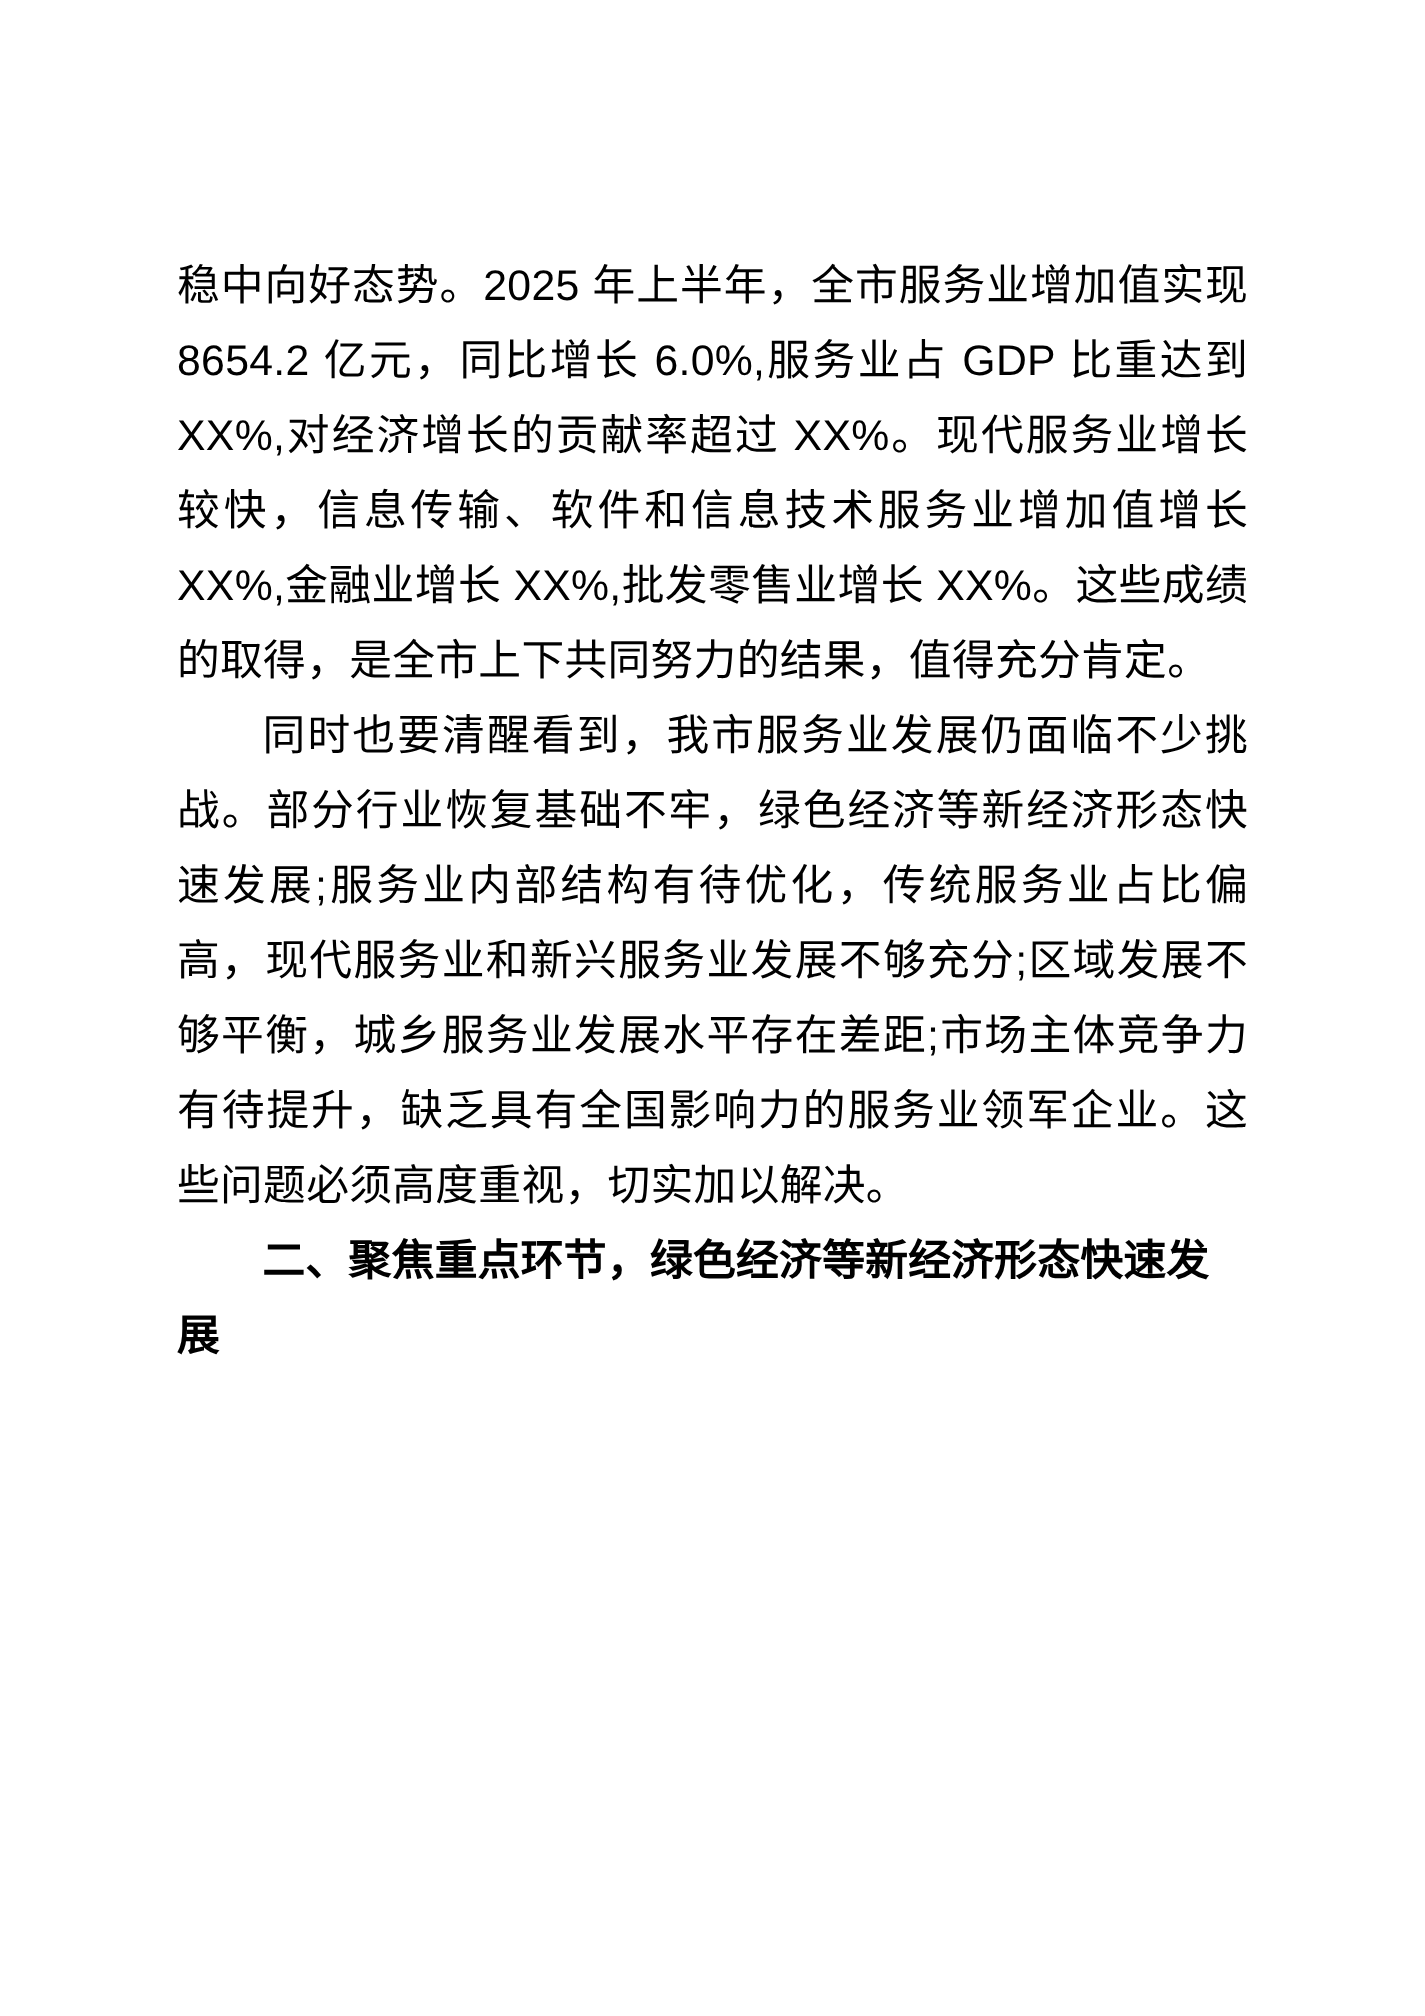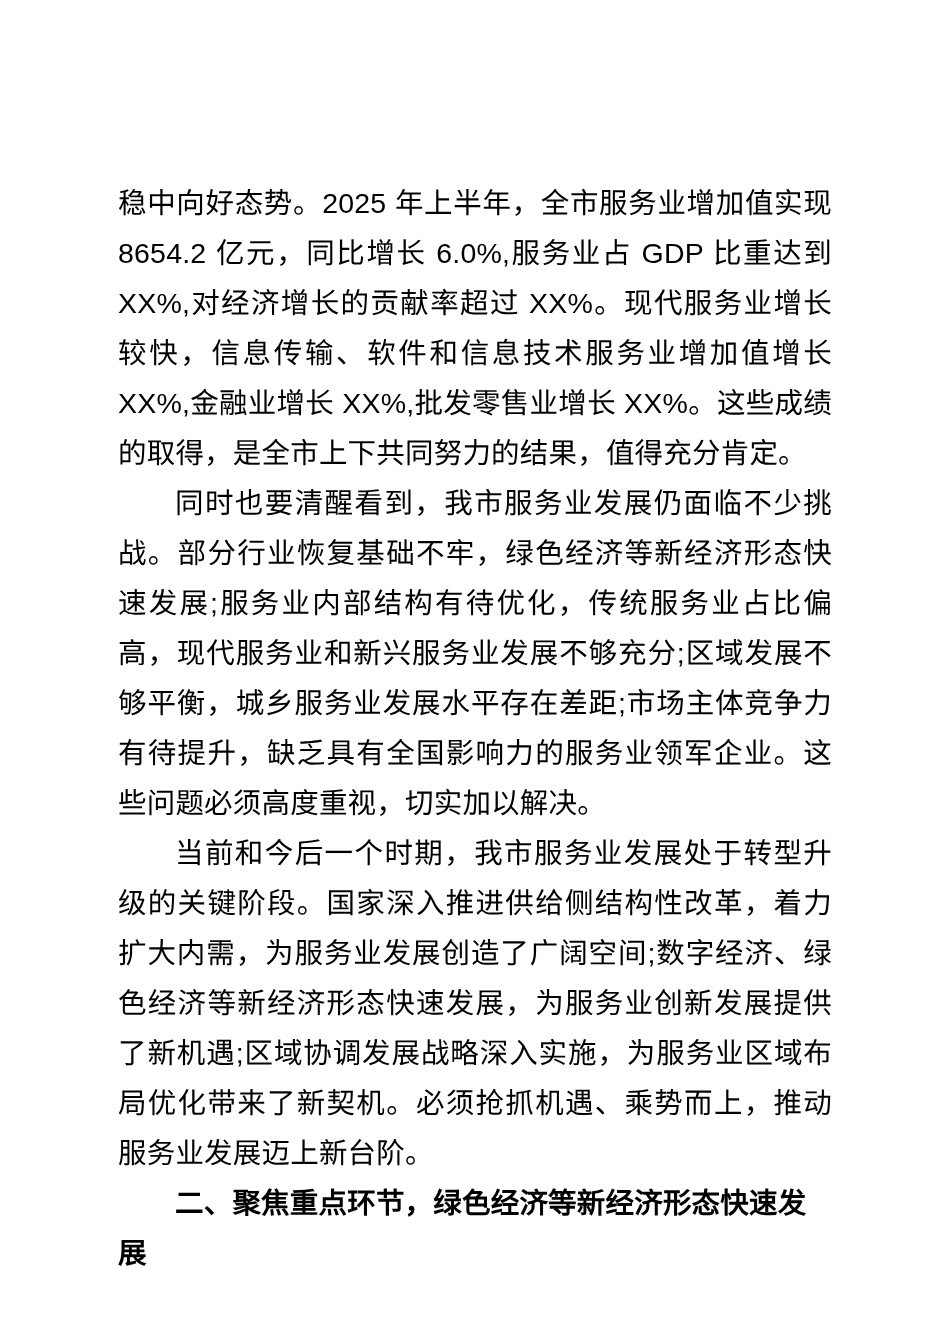--- a/index.html
+++ b/index.html
@@ -15,21 +15,21 @@
     height: 1344px;
     background: #ffffff;
     margin: 0 auto;
     overflow: hidden;
     box-sizing: border-box;
   }
 
   .doc-body {
     position: absolute;
     left: 118px;
-    top: 178px;
+    top: 166px;
     width: 714px;
   }
 
   .para {
     font-family: "Liberation Sans", "DejaVu Sans", sans-serif;
     font-size: 28.5px;
     line-height: 50px;
     color: #000000;
     text-align: justify;
     text-justify: inter-ideograph;
@@ -57,19 +57,18 @@
 </head>
 <body>
 
 <div class="page">
   <div class="doc-body">
 
     <p class="para no-indent">稳中向好态势。2025 年上半年，全市服务业增加值实现 8654.2 亿元，同比增长 6.0%,服务业占 GDP 比重达到 XX%,对经济增长的贡献率超过 XX%。现代服务业增长较快，信息传输、软件和信息技术服务业增加值增长 XX%,金融业增长 XX%,批发零售业增长 XX%。这些成绩的取得，是全市上下共同努力的结果，值得充分肯定。</p>
 
     <p class="para">同时也要清醒看到，我市服务业发展仍面临不少挑战。部分行业恢复基础不牢，绿色经济等新经济形态快速发展;服务业内部结构有待优化，传统服务业占比偏高，现代服务业和新兴服务业发展不够充分;区域发展不够平衡，城乡服务业发展水平存在差距;市场主体竞争力有待提升，缺乏具有全国影响力的服务业领军企业。这些问题必须高度重视，切实加以解决。</p>
 
-    <p class="para">当前和今后一个时期，我市服务业发展处于转型升级的关键阶段。国家深入推进供给侧结构性改革，着力扩大内需，为服务业发展创造了广阔空间;数字经济、绿色经济等新经济形态快速发展，为服务业创新发展提供了新机遇;区域协调发展战略深入实施，为服务业区域布局优化带来了新契机。必须抢抓机遇、乘势而上，推动服务业发展迈上新台阶。</p>
 
     <h2 class="heading">二、聚焦重点环节，绿色经济等新经济形态快速发展</h2>
 
 
   </div>
 </div>
 
 </body></html>

